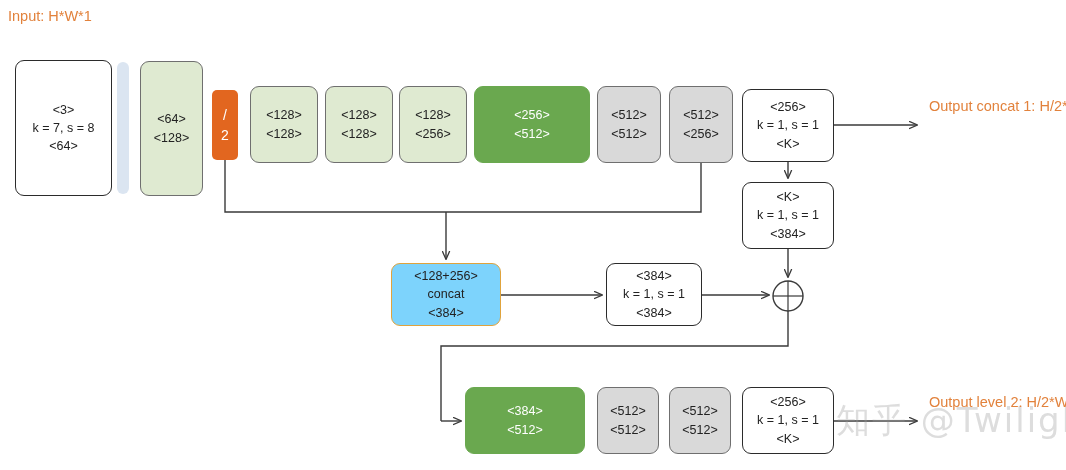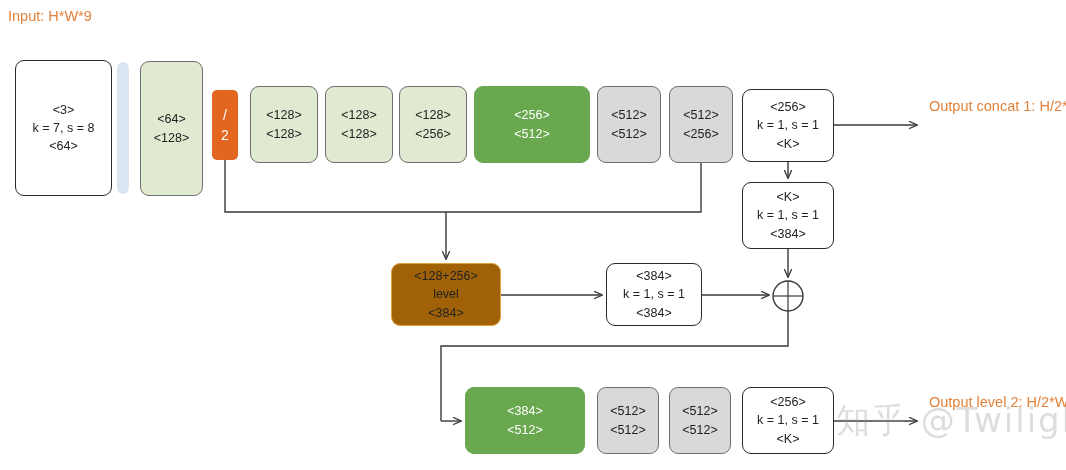--- a/index.html
+++ b/index.html
@@ -25,21 +25,21 @@
     color:#222222;
     text-align:center;
     white-space:nowrap;
   }
   .node .ln{display:block;}
   .n-white{background:#ffffff;border:1.3px solid #2b2b2b;}
   .n-lightgreen{background:#dfead1;border:1.1px solid #6f6f6f;}
   .n-green{background:#6aa84f;border:1.1px solid #6aa84f;color:#ffffff;}
   .n-gray{background:#d9d9d9;border:1.1px solid #6f6f6f;}
   .n-orange{background:#e2661f;border:none;color:#ffffff;border-radius:5px;font-size:14px;}
-  .n-cream{background:#a16207;border:1.3px solid #e0a33c;}
+  .n-cream{background:#7dd3fc;border:1.3px solid #e0a33c;}
   .n-bluebar{background:#dbe5f1;border:none;border-radius:6px;}
   .label-orange{
     position:absolute;
     color:#e2823c;
     font-size:14.5px;
     line-height:1.42;
     white-space:nowrap;
   }
   .label-title{font-size:14.5px;}
   .watermark{
@@ -86,21 +86,21 @@
       <path d="M834,421 L917,421" marker-end="url(#arrow)"></path>
 
       <path d="M773,296 L803,296" stroke-width="1.2"></path>
       <path d="M788,281 L788,311" stroke-width="1.2"></path>
     </g>
     <circle cx="788" cy="296" r="15" fill="none" stroke="#3a3a3a" stroke-width="1.4"></circle>
   </svg>
 
   <div class="watermark" style="left:836px;top:398px;">知乎 @Twilight</div>
 
-  <div class="label-orange label-title" style="left:8px;top:6px;">Input: H*W*9</div>
+  <div class="label-orange label-title" style="left:8px;top:6px;">Input: H*W*1</div>
 
   <div class="label-orange" style="left:929px;top:96px;">
     <span class="ln">Output concat 1:</span>
     <span class="ln">H/2*W/2*K</span>
   </div>
   <div class="label-orange" style="left:929px;top:392px;">
     <span class="ln">Output level 2:</span>
     <span class="ln">H/2*W/2*K</span>
   </div>
 
@@ -148,21 +148,21 @@
         <span class="ln">k = 1, s = 1</span>
         <span class="ln">&lt;K&gt;</span>
       </div>
       <div class="node n-white" style="left: 742px; top: 182px; width: 92px; height: 67px;">
         <span class="ln">&lt;K&gt;</span>
         <span class="ln">k = 1, s = 1</span>
         <span class="ln">&lt;384&gt;</span>
       </div>
       <div class="node n-cream" style="left: 391px; top: 263px; width: 110px; height: 63px;">
         <span class="ln">&lt;128+256&gt;</span>
-        <span class="ln">level</span>
+        <span class="ln">concat</span>
         <span class="ln">&lt;384&gt;</span>
       </div>
       <div class="node n-white" style="left: 606px; top: 263px; width: 96px; height: 63px;">
         <span class="ln">&lt;384&gt;</span>
         <span class="ln">k = 1, s = 1</span>
         <span class="ln">&lt;384&gt;</span>
       </div>
       <div class="node n-green" style="left: 465px; top: 387px; width: 120px; height: 67px;">
         <span class="ln">&lt;384&gt;</span>
         <span class="ln">&lt;512&gt;</span>

